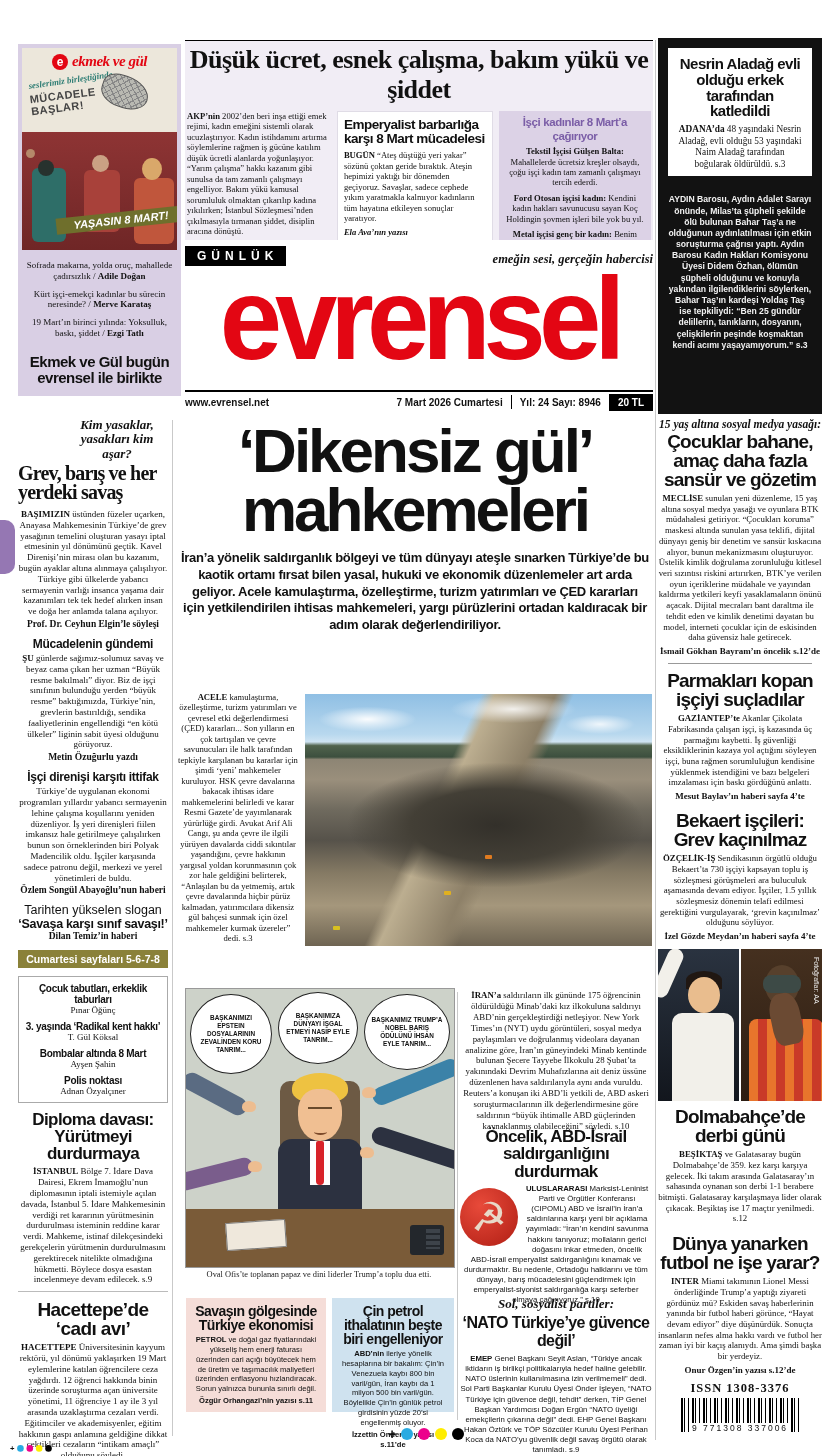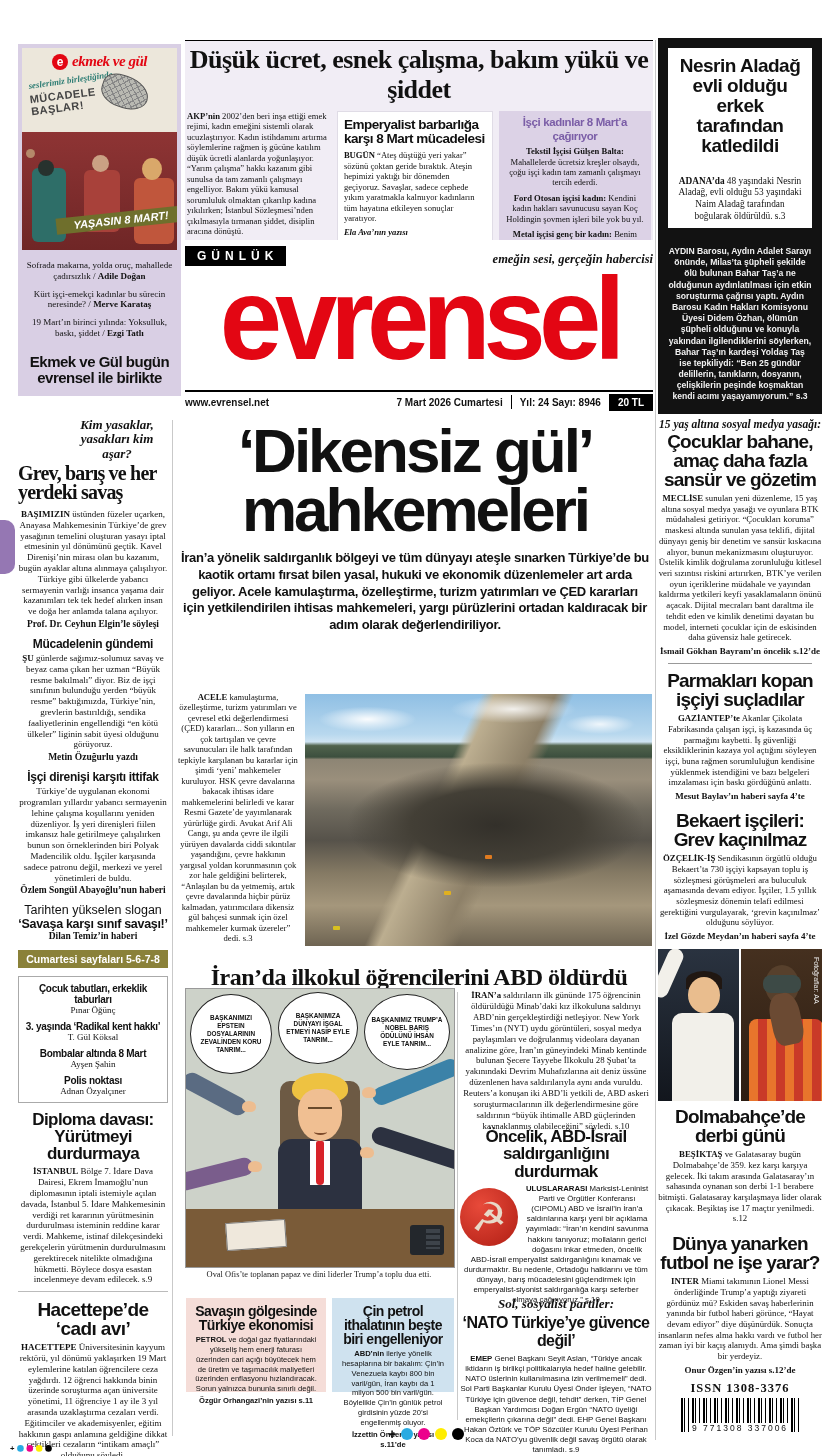--- a/index.html
+++ b/index.html
@@ -56,21 +56,21 @@
   #slogan{float:right;font-style:italic;font-weight:bold;font-size:12.5px;margin-top:12px;}
   #logo{clear:both;color:#e30613;font-family:"Liberation Sans",sans-serif;font-weight:bold;
         font-size:112px;letter-spacing:-7px;line-height:.92;text-align:center;transform:scaleY(1.04);}
   #info-bar{position:absolute;left:0;bottom:0;width:100%;border-top:2px solid #000;
             display:flex;align-items:center;font-family:"Liberation Sans",sans-serif;font-size:10px;height:20px;}
   #info-bar .sep{width:1px;height:14px;background:#000;margin:0 8px;}
   #price{background:#000;color:#fff;font-weight:bold;padding:3px 9px;margin-left:8px;}
   
   #black-box{left:658px;top:38px;width:164px;height:376px;background:#121212;color:#fff;padding:0;}
   #nesrin{background:#fff;color:#111;margin:10px;padding:6px 8px;text-align:center;}
-  #nesrin h2{margin:2px 0 20px 0;font-family:"Liberation Sans",sans-serif;font-size:19px;letter-spacing:-.5px;line-height:1.05;}
+  #nesrin h2{margin:2px 0 5px 0;font-family:"Liberation Sans",sans-serif;font-size:15px;letter-spacing:-.5px;line-height:1.05;}
   #nesrin p{margin:0;font-size:9.3px;line-height:1.25;}
   #bahar{padding:8px 10px;text-align:center;}
   #bahar h2{margin:6px 0 8px 0;font-family:"Liberation Sans",sans-serif;font-size:21px;letter-spacing:-.8px;line-height:1.02;}
   #bahar p{margin:0;font-family:"Liberation Sans",sans-serif;font-size:8.6px;line-height:1.3;font-weight:bold;color:#f2f2f2;}
   
   #left-col{left:18px;top:418px;width:150px;}
   #left-col .kicker{font-style:italic;font-weight:bold;font-size:13px;text-align:center;line-height:1.1;margin-left:48px;}
   #left-col h1{margin:3px 0 6px 0;font-family:Liberation Serif, serif;font-size:20px;
                letter-spacing:-.8px;text-align:left;line-height:.98;}
   #left-col .subhead{font-family:"Liberation Sans",sans-serif;font-weight:bold;font-size:12px;
@@ -133,21 +133,21 @@
   #oncelik h2{margin:0 0 4px 0;font-family:"Liberation Sans",sans-serif;font-size:17px;letter-spacing:-.6px;line-height:1.02;}
   #oncelik .obody{font-family:"Liberation Sans",sans-serif;font-size:7.8px;line-height:1.3;text-align:center;}
   .cipoml{float:left;width:58px;height:58px;margin:4px 4px 0 0;border-radius:50%;
           background:radial-gradient(circle at 35% 30%, #e84a3a, #b01e14);color:#e8d9c8;
           font-size:40px;line-height:58px;text-align:center;}
   #nato{left:460px;top:1296px;width:192px;text-align:center;}
   #nato .kicker{font-style:italic;font-weight:bold;font-size:13px;}
   #nato h2{margin:2px 0 4px 0;font-family:"Liberation Sans",sans-serif;font-size:16px;letter-spacing:-.6px;}
   #nato p{margin:0;font-family:"Liberation Sans",sans-serif;font-size:7.8px;line-height:1.3;}
   
-  .tint{position:absolute;top:1298px;height:94px;padding:6px 8px;box-sizing:border-box;text-align:center;}
+  .tint{position:absolute;top:1298px;height:114px;padding:6px 8px;box-sizing:border-box;text-align:center;}
   #savas-box{left:186px;width:140px;background:#f5ddd8;}
   #cin-box{left:332px;width:122px;background:#cfe2ef;}
   .tint h3{margin:0 0 3px 0;font-family:"Liberation Sans",sans-serif;font-size:14px;letter-spacing:-.5px;line-height:1;}
   .tint p{margin:0;font-family:"Liberation Sans",sans-serif;font-size:7.6px;line-height:1.3;}
   .tint .auth{font-weight:bold;margin-top:2px;}
   
   .regmarks{position:absolute;display:flex;align-items:center;gap:5px;}
   .regmarks .plus{font-family:"Liberation Sans",sans-serif;font-weight:bold;font-size:14px;}
   .dot{width:12px;height:12px;border-radius:50%;display:inline-block;}
   
@@ -306,21 +306,20 @@
   <div id="acele-col" class="abs">
     <p style="margin:0;"><b>ACELE</b><span> kamulaştırma, özelleştirme, turizm yatırımları ve çevresel etki değerlendirmesi (ÇED) kararları... Son yılların en çok tartışılan ve çevre savunucuları ile halk tarafından tepkiyle karşılanan bu kararlar için şimdi ‘yeni’ mahkemeler kuruluyor. HSK çevre davalarına bakacak ihtisas idare mahkemelerini belirledi ve karar Resmi Gazete’de yayımlanarak yürürlüğe girdi. Avukat Arif Ali Cangı, şu anda çevre ile ilgili yürüyen davalarda ciddi sıkıntılar yaşandığını, çevre hakkının yargısal yoldan korunmasının çok zor hale geldiğini belirterek, “Anlaşılan bu da yetmemiş, artık çevre davalarında hiçbir pürüz kalmadan, yatırımcılara dikensiz gül bahçesi sunmak için özel mahkemeler kurmak üzereler” dedi. s.3</span></p>
   </div>
 
   <div id="mine-photo" class="abs">
     <div class="digger" style="left:52%;top:64%;"></div>
     <div class="digger" style="left:40%;top:78%;background:#e0b020;"></div>
     <div class="digger" style="left:8%;top:92%;background:#d8c020;"></div>
   </div>
 
-  <h1 id="iran-head" class="abs">İran’da ilkokul öğrencilerini ABD öldürdü</h1>
 
   <div id="cartoon" class="abs">
     <div class="bubble" style="left:4px;top:5px;width:82px;height:80px;">
         <span>BAŞKANIMIZI EPSTEIN DOSYALARININ ZEVALİNDEN KORU TANRIM...</span>
       </div>
     <div class="bubble" style="left:92px;top:3px;width:80px;height:72px;">
         <span>BAŞKANIMIZA DÜNYAYI İŞGAL ETMEYİ NASİP EYLE TANRIM...</span>
       </div>
     <div class="bubble" style="right:4px;top:5px;width:86px;height:76px;">
         <span>BAŞKANIMIZ TRUMP’A NOBEL BARIŞ ÖDÜLÜNÜ İHSAN EYLE TANRIM...</span>

